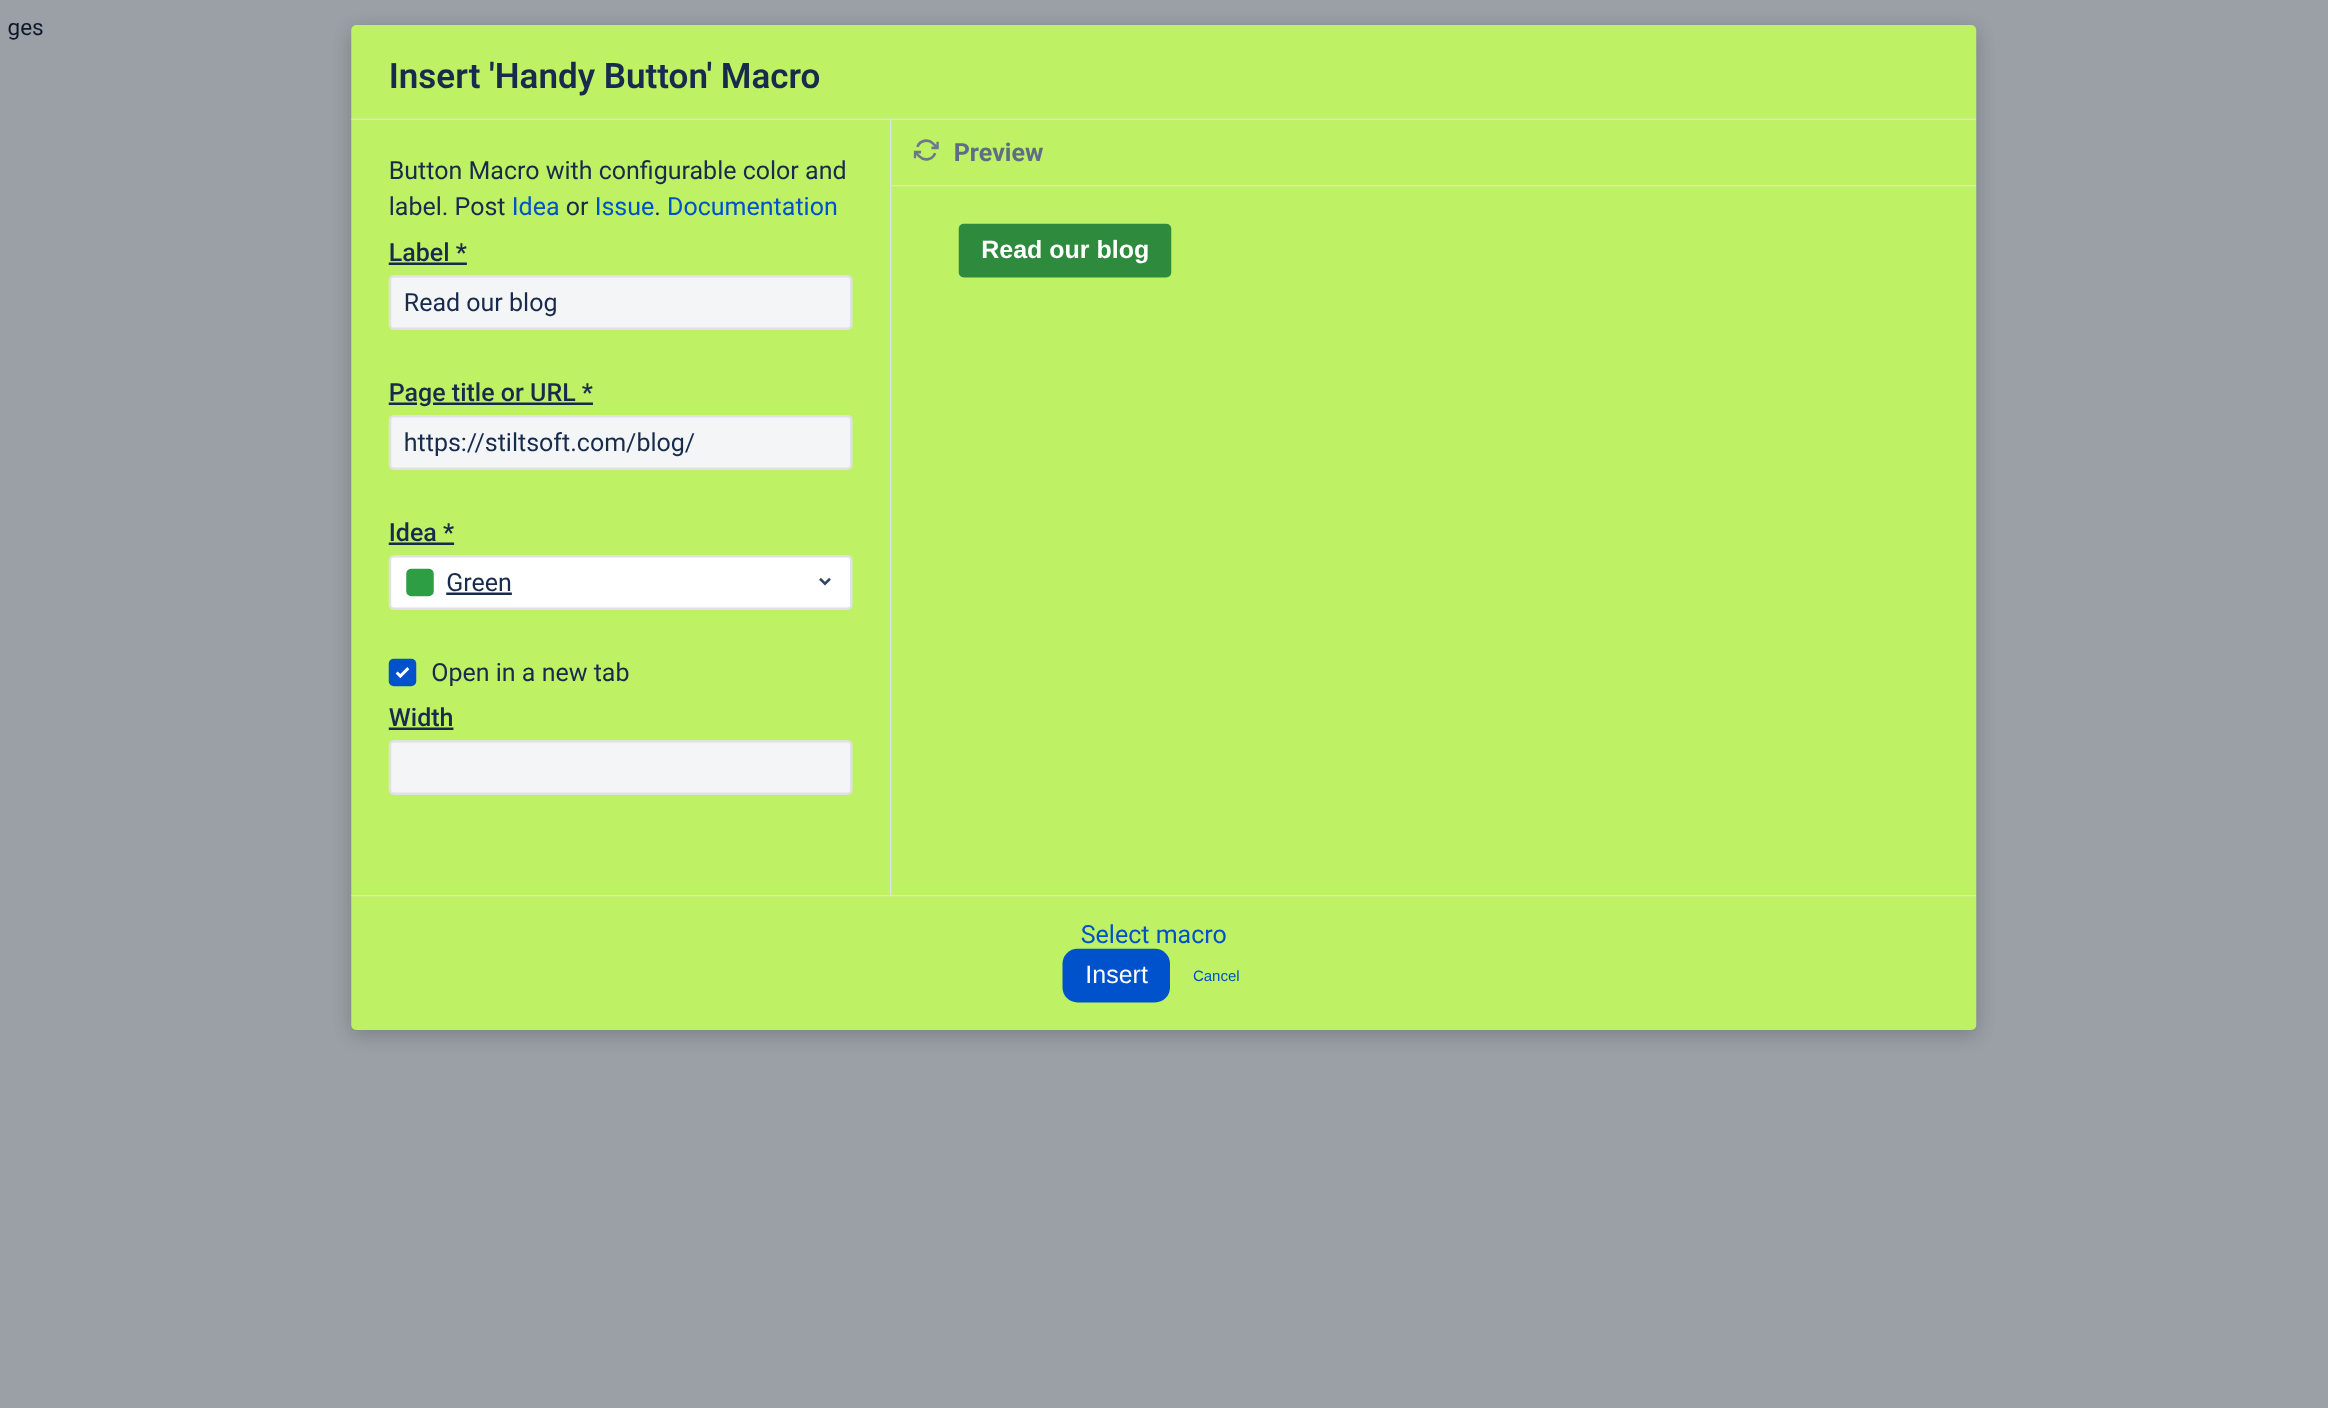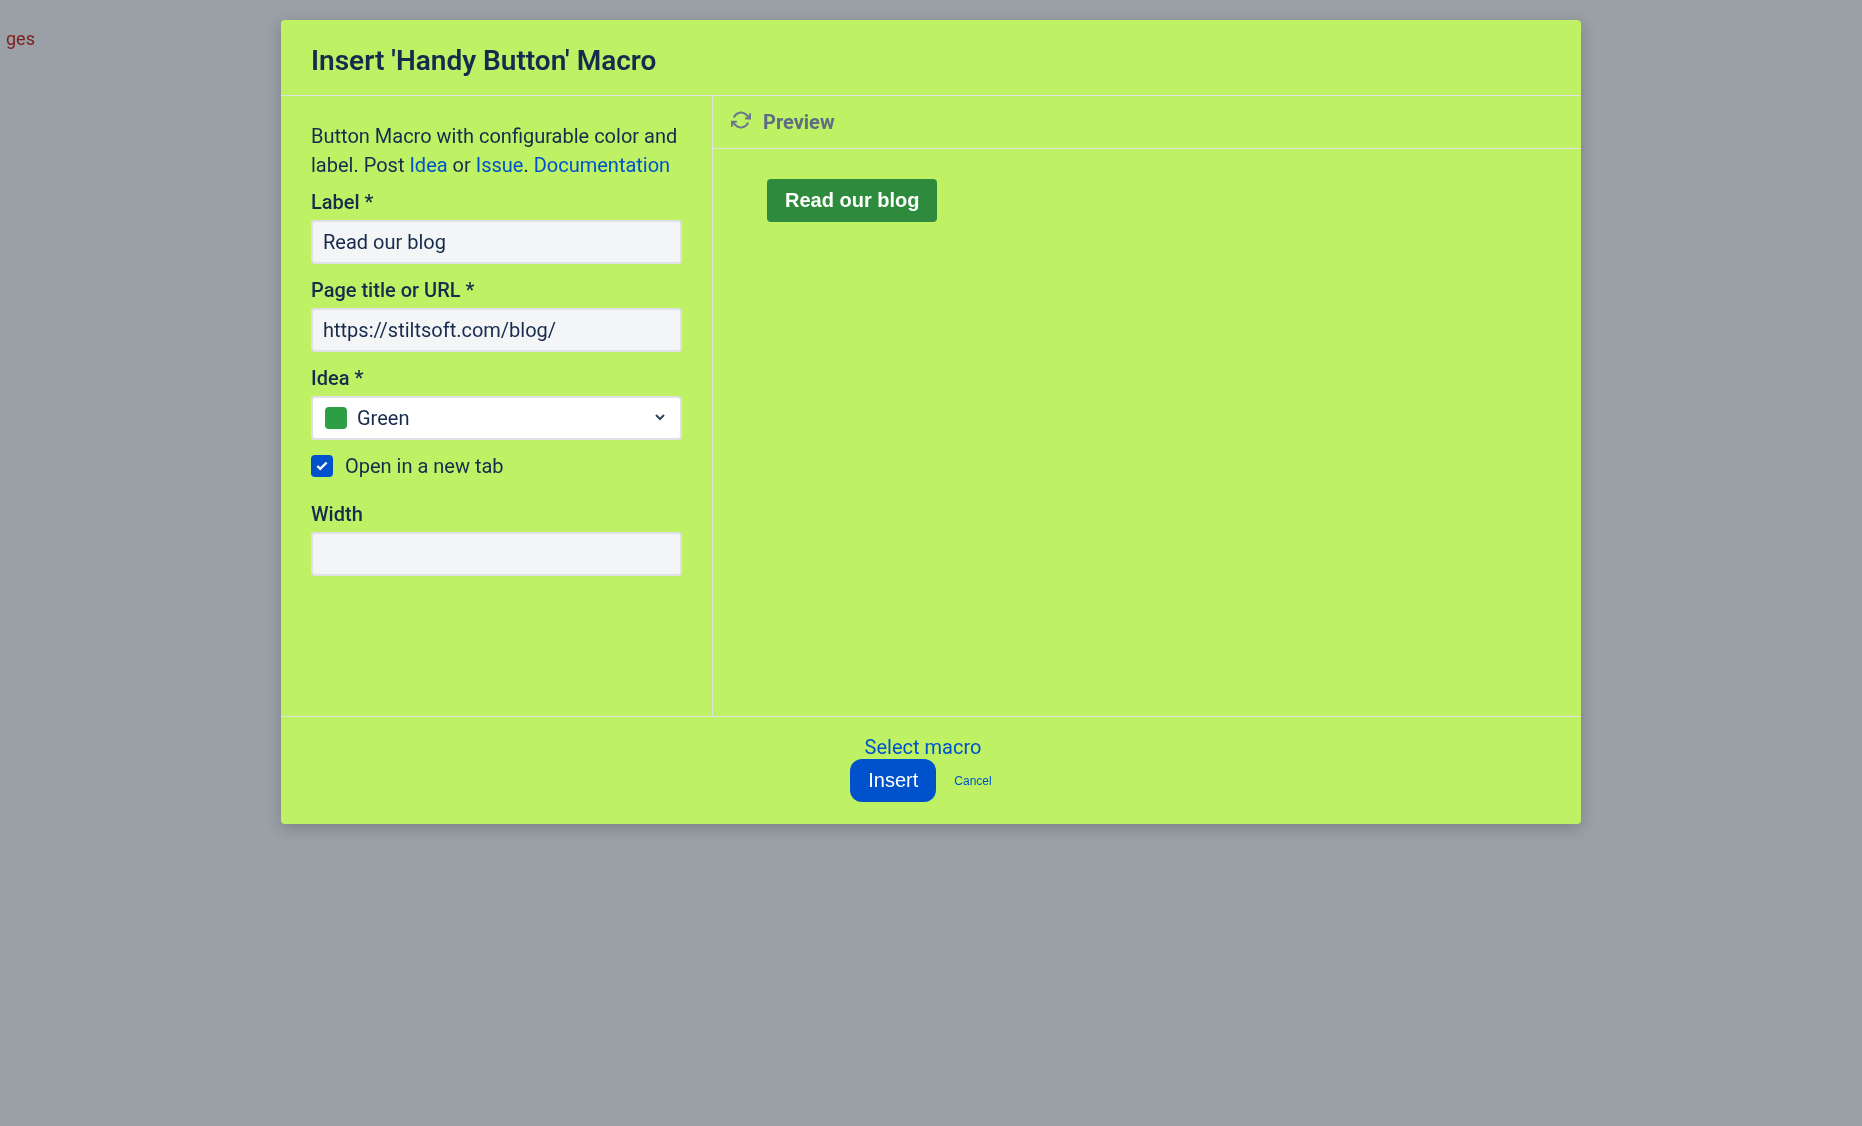--- a/index.html
+++ b/index.html
@@ -55,21 +55,22 @@
       color: #172b4d;
       margin-bottom: 10px;
     }
 
     .description a {
       color: #0052cc;
       text-decoration: none;
     }
 
     .form-field {
-      margin-bottom: 14px;
+      margin-bottom: 38px;
+      text-decoration: underline;
     }
 
     .form-label {
       display: block;
       font-size: 20px;
       font-weight: 500;
       color: #172b4d;
       margin-bottom: 6px;
     }
 
@@ -111,21 +112,21 @@
     }
 
     .chevron {
       color: #344563;
     }
 
     .checkbox-row {
       display: flex;
       align-items: center;
       gap: 12px;
-      margin-bottom: 24px;
+      margin-bottom: 12px;
     }
 
     .checkbox {
       width: 22px;
       height: 22px;
       background: #0052cc;
       border-radius: 4px;
       display: flex;
       align-items: center;
       justify-content: center;
@@ -222,22 +223,22 @@
       border: none;
       color: #0052cc;
       font-size: 12px;
       cursor: pointer;
       padding: 10px 4px;
     }
 
     .bg-text {
       position: absolute;
       left: 0;
-      top: 24px;
-      color: #7f1d1d;
+      top: 8px;
+      color: #0f172a;
       font-size: 18px;
       padding: 4px 6px;
     }
   </style>
 </head>
 <body>
 
 <span class="bg-text">ges</span>
 
 <div class="dialog">

